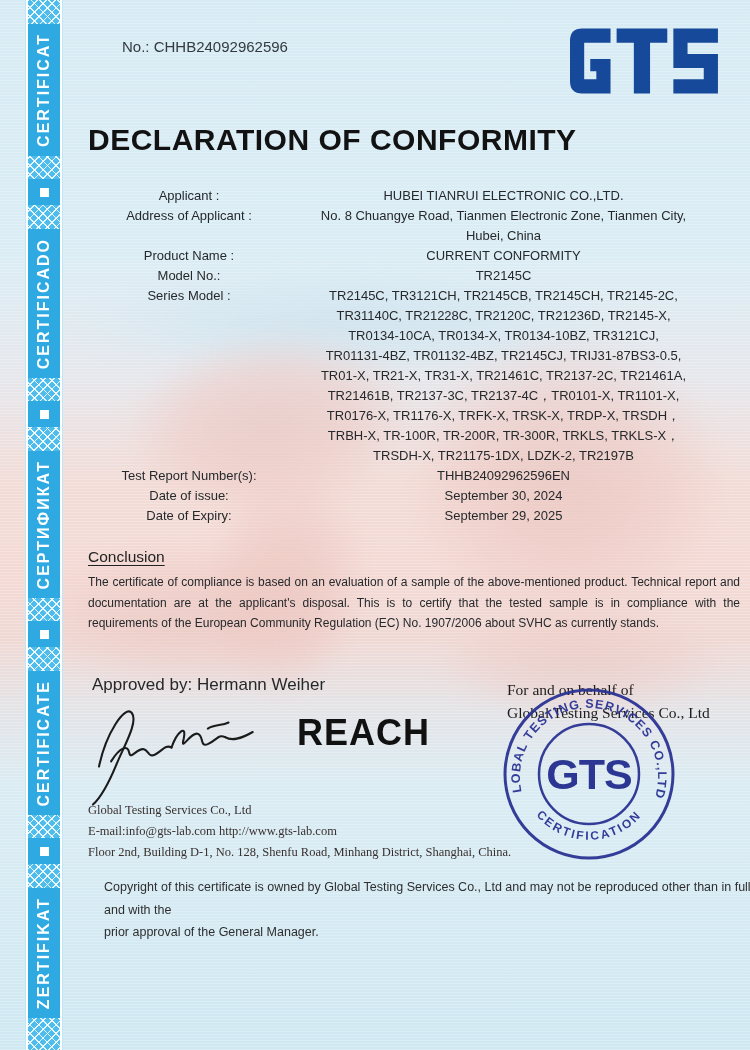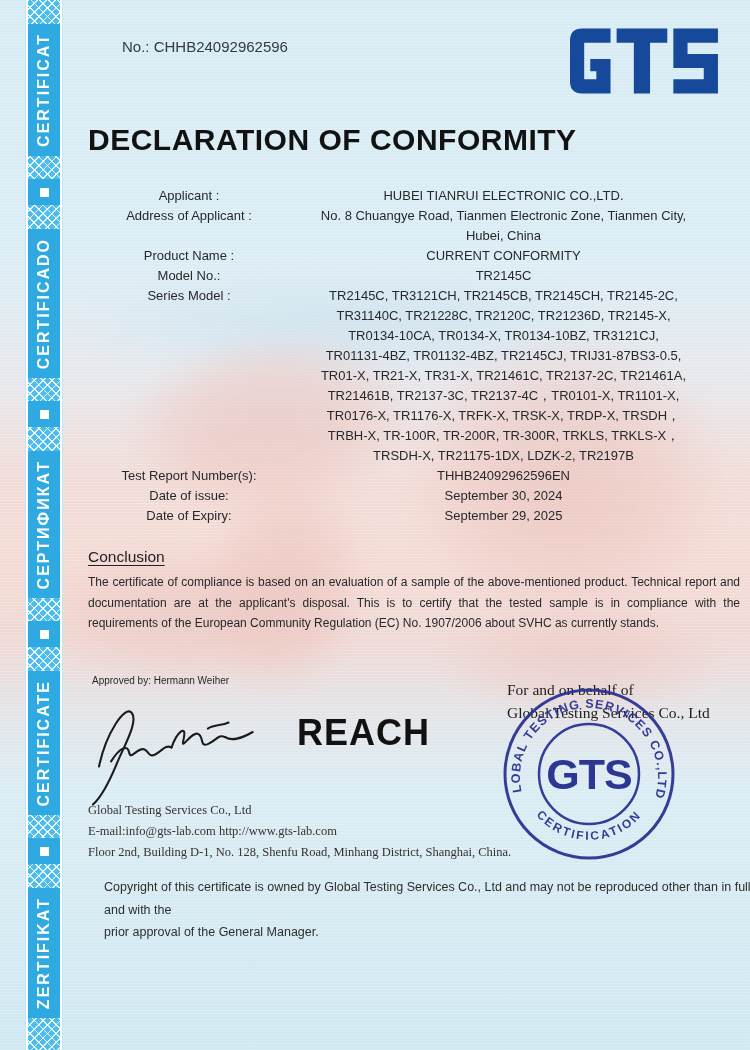--- a/index.html
+++ b/index.html
@@ -72,21 +72,21 @@
 
   .conclusion-h{
     position:absolute;left:88px;top:548px;font-size:15.5px;color:#222;
     text-decoration:underline;text-underline-offset:3px;
   }
   .conclusion-p{
     position:absolute;left:88px;top:572px;width:652px;
     font-size:12px;line-height:20.5px;color:#26292c;text-align:justify;
   }
 
-  .approved{position:absolute;left:92px;top:675px;font-size:10px;color:#26292c;}
+  .approved{position:absolute;left:92px;top:675px;font-size:17px;color:#26292c;}
 
   .signature{position:absolute;left:80px;top:694px;width:190px;height:114px;}
 
   .reach{
     position:absolute;left:297px;top:712px;font-size:36px;font-weight:800;
     color:#111;letter-spacing:1px;
   }
 
   .behalf{position:absolute;left:507px;top:678px;font-family:"Liberation Serif",serif;
     font-size:15.5px;color:#1d1d1d;line-height:23px;}

